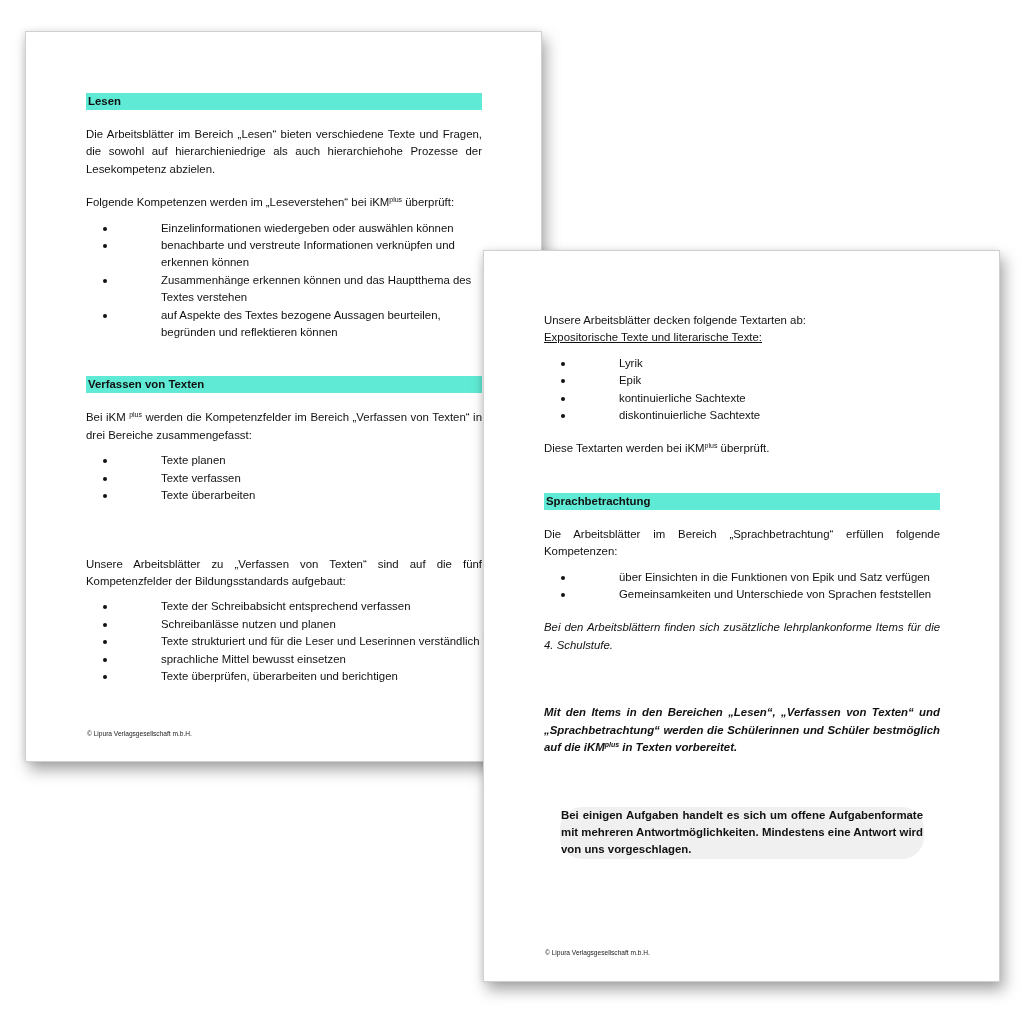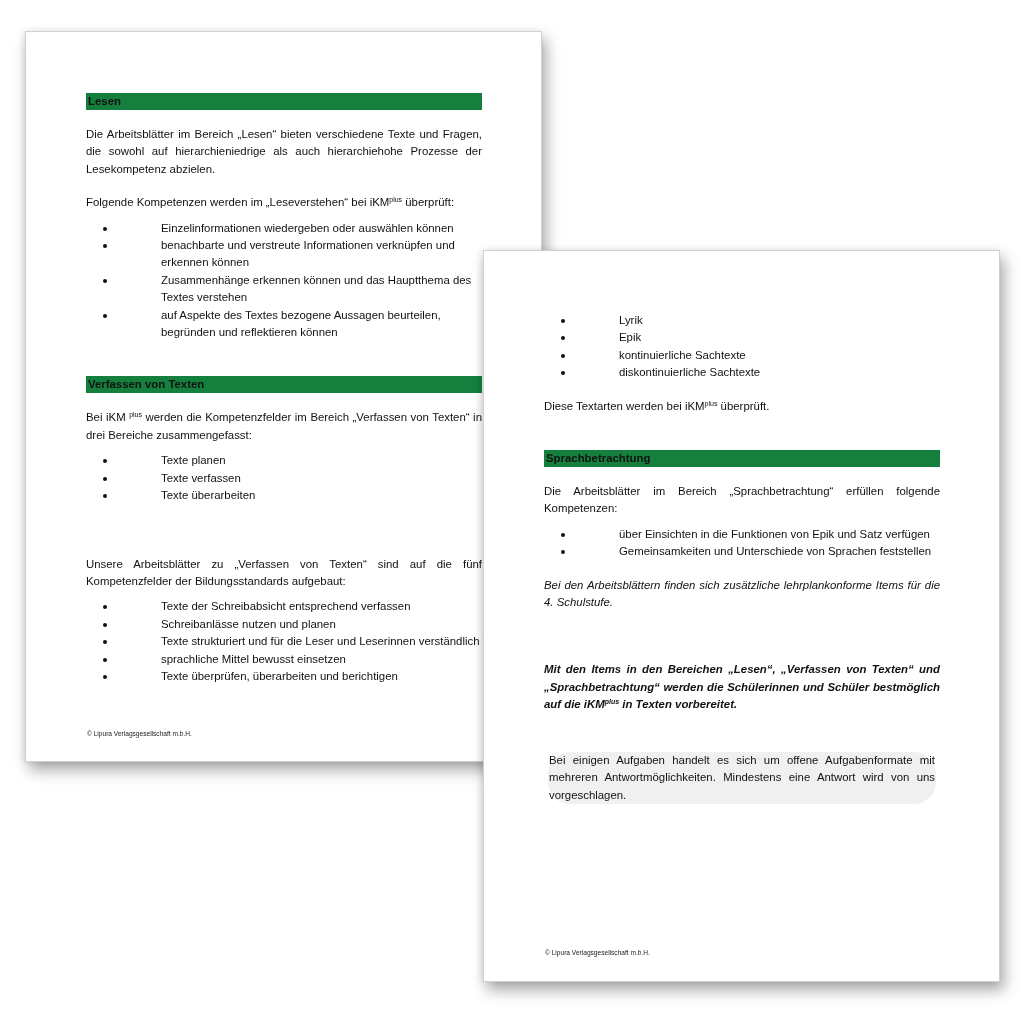--- a/index.html
+++ b/index.html
@@ -23,21 +23,21 @@
 
     .content {
       position: absolute;
       font-size: 11.4px;
       line-height: 17.4px;
     }
     #page1 .content { left: 60px; top: 61px; width: 396px; }
     #page2 .content { left: 60px; top: 61px; width: 396px; }
 
     .section-head {
-      background: #15803d;
+      background: #5eead4;
       font-weight: bold;
       padding: 0 2px;
       height: 17px;
       line-height: 17px;
       margin: 0 0 8px 0;
     }
     p {
       margin: 16px 0 8px 0;
       text-align: justify;
     }
@@ -59,24 +59,24 @@
       width: 4px; height: 4px;
       border-radius: 50%;
       background: #111;
     }
     sup { font-size: 7px; line-height: 0; vertical-align: 4px; }
     .underline { text-decoration: underline; }
     .italic { font-style: italic; }
     .bold-italic { font-style: italic; font-weight: bold; }
     .callout {
       background: #f0f0f0;
-      font-weight: normal;
+      font-weight: bold;
       padding: 0 1px;
       text-align: justify;
-      margin: 4px;
+      margin: 16px;
       border-radius: 22px;
     }
     .footer {
       position: absolute;
       font-family: "Liberation Sans", sans-serif;
       font-size: 6.6px;
       color: #222;
     }
     #page1 .footer { left: 61px; top: 698px; }
     #page2 .footer { left: 61px; top: 698px; }
@@ -118,20 +118,24 @@
       <li>sprachliche Mittel bewusst einsetzen</li>
       <li>Texte überprüfen, überarbeiten und berichtigen</li>
     </ul>
   </div>
   <div class="footer">© Lipura Verlagsgesellschaft m.b.H.</div>
 </div>
 
 <div class="page" id="page2">
   <div class="content">
 
+    <div style="margin-bottom:8px">
+      <div>Unsere Arbeitsblätter decken folgende Textarten ab:</div>
+      <div class="underline">Expositorische Texte und literarische Texte:</div>
+    </div>
     <ul>
       <li>Lyrik</li>
       <li>Epik</li>
       <li>kontinuierliche Sachtexte</li>
       <li>diskontinuierliche Sachtexte</li>
     </ul>
     <p><span>Diese Textarten werden bei iKM</span><sup>plus</sup><span> überprüft.</span></p>
 
     <div style="height:27px"></div>
 

